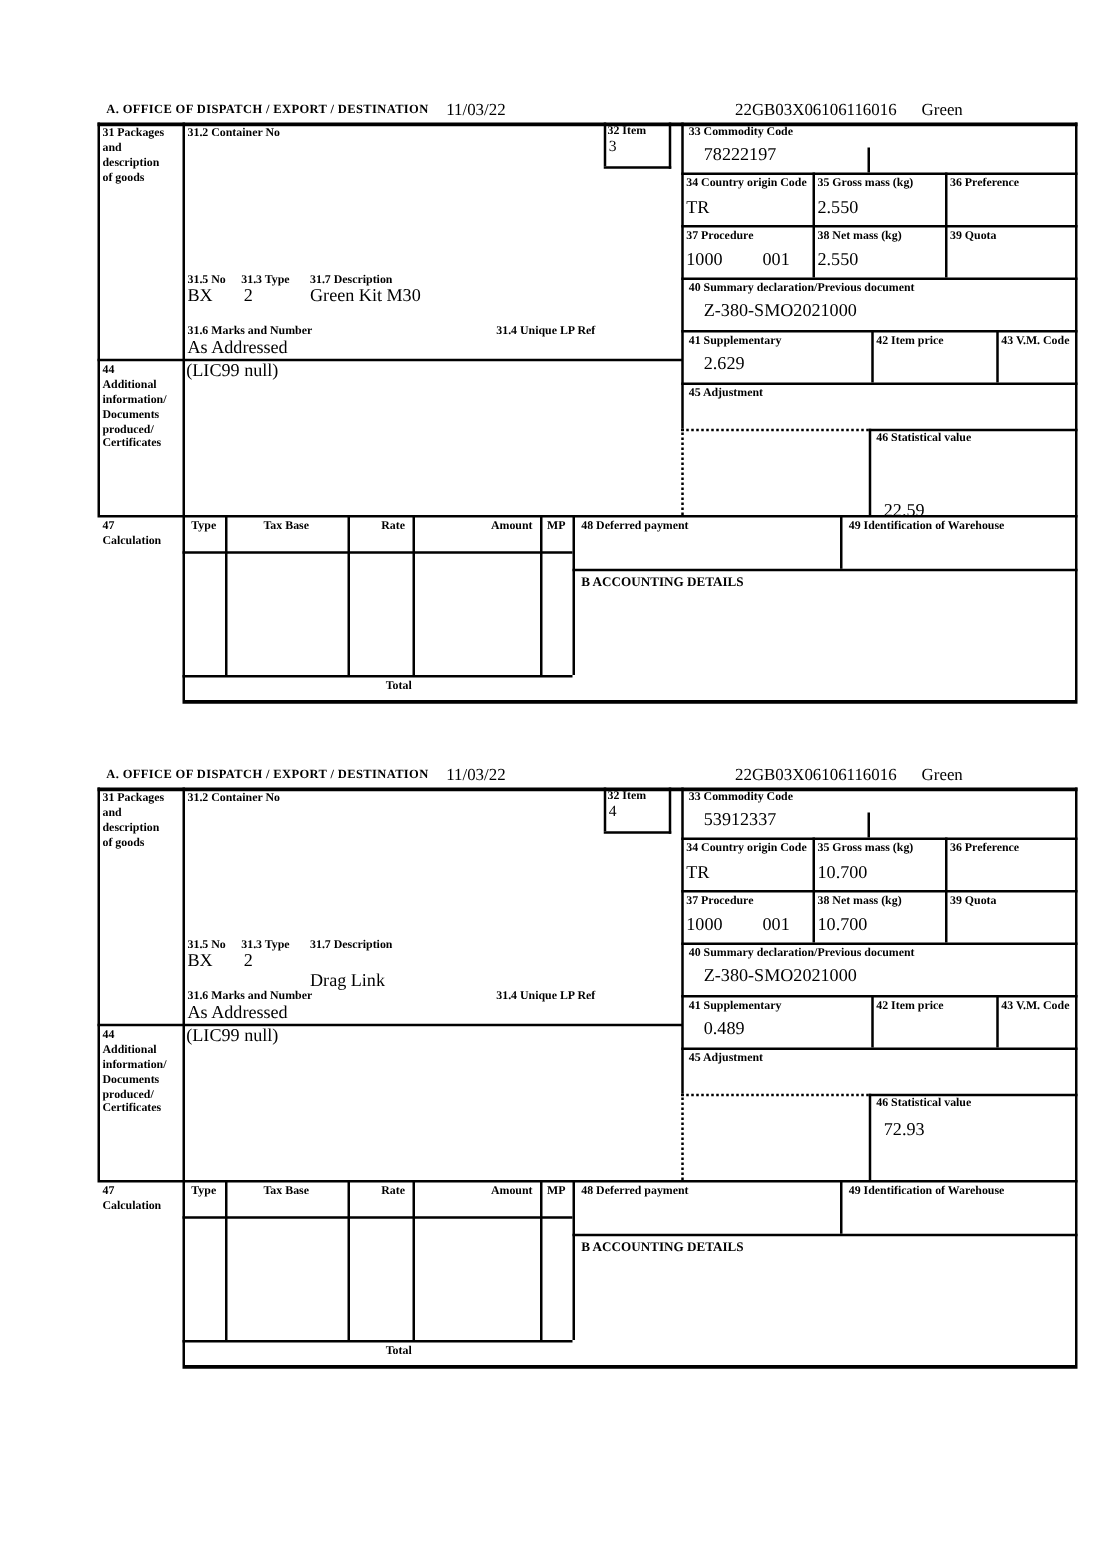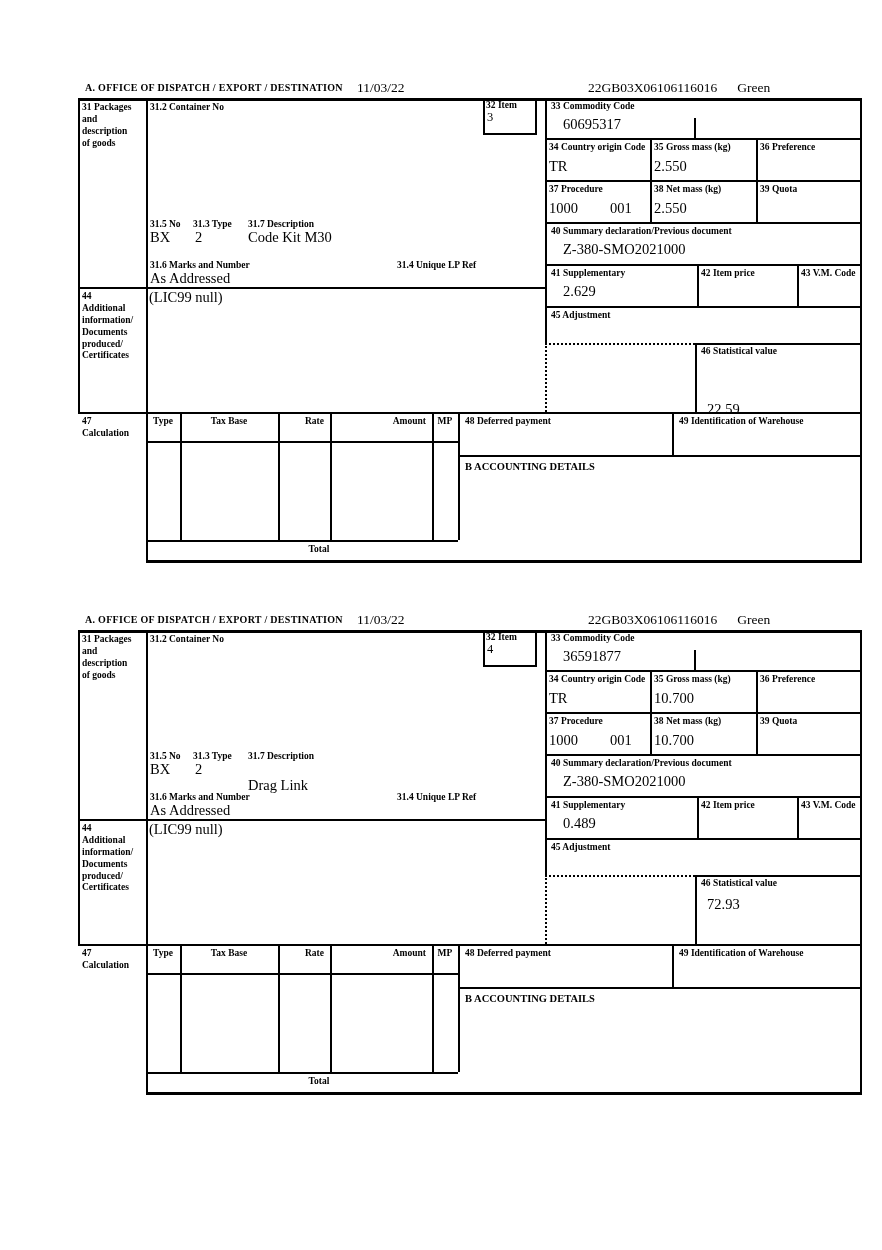--- a/index.html
+++ b/index.html
@@ -86,30 +86,30 @@
 
   <div class="lbl" style="left:150px;top:22px;">31.2 Container No</div>
   <div class="lbl" style="left:486px;top:20px;">32 Item</div>
   <div class="val-sm" style="left:487px;top:31px;">3</div>
 
   <div class="lbl" style="left:150px;top:139px;">31.5 No</div>
   <div class="lbl" style="left:193px;top:139px;">31.3 Type</div>
   <div class="lbl" style="left:248px;top:139px;">31.7 Description</div>
   <div class="val" style="left:150px;top:150px;">BX</div>
   <div class="val" style="left:195px;top:150px;">2</div>
-  <div class="val" style="left:248px;top:150px;">Code Kit M30</div>
+  <div class="val" style="left:248px;top:150px;">Green Kit M30</div>
 
   <div class="lbl" style="left:150px;top:180px;">31.6 Marks and Number</div>
   <div class="lbl" style="left:397px;top:180px;">31.4 Unique LP Ref</div>
   <div class="val" style="left:150px;top:191px;">As Addressed</div>
 
   <div class="val" style="left:149px;top:210px;">(LIC99 null)</div>
 
   <div class="lbl" style="left:551px;top:21px;">33 Commodity Code</div>
-  <div class="val" style="left:563px;top:37px;">60695317</div>
+  <div class="val" style="left:563px;top:37px;">78222197</div>
 
   <div class="lbl" style="left:549px;top:62px;">34 Country origin Code</div>
   <div class="val" style="left:549px;top:79px;">TR</div>
   <div class="lbl" style="left:654px;top:62px;">35 Gross mass (kg)</div>
   <div class="val" style="left:654px;top:79px;">2.550</div>
   <div class="lbl" style="left:760px;top:62px;">36 Preference</div>
 
   <div class="lbl" style="left:549px;top:104px;">37 Procedure</div>
   <div class="val" style="left:549px;top:121px;">1000</div>
   <div class="val" style="left:610px;top:121px;">001</div>
@@ -213,21 +213,21 @@
   <div class="val" style="left:195px;top:150px;">2</div>
   <div class="val" style="left:248px;top:166px;">Drag Link</div>
 
   <div class="lbl" style="left:150px;top:180px;">31.6 Marks and Number</div>
   <div class="lbl" style="left:397px;top:180px;">31.4 Unique LP Ref</div>
   <div class="val" style="left:150px;top:191px;">As Addressed</div>
 
   <div class="val" style="left:149px;top:210px;">(LIC99 null)</div>
 
   <div class="lbl" style="left:551px;top:21px;">33 Commodity Code</div>
-  <div class="val" style="left:563px;top:37px;">36591877</div>
+  <div class="val" style="left:563px;top:37px;">53912337</div>
 
   <div class="lbl" style="left:549px;top:62px;">34 Country origin Code</div>
   <div class="val" style="left:549px;top:79px;">TR</div>
   <div class="lbl" style="left:654px;top:62px;">35 Gross mass (kg)</div>
   <div class="val" style="left:654px;top:79px;">10.700</div>
   <div class="lbl" style="left:760px;top:62px;">36 Preference</div>
 
   <div class="lbl" style="left:549px;top:104px;">37 Procedure</div>
   <div class="val" style="left:549px;top:121px;">1000</div>
   <div class="val" style="left:610px;top:121px;">001</div>

